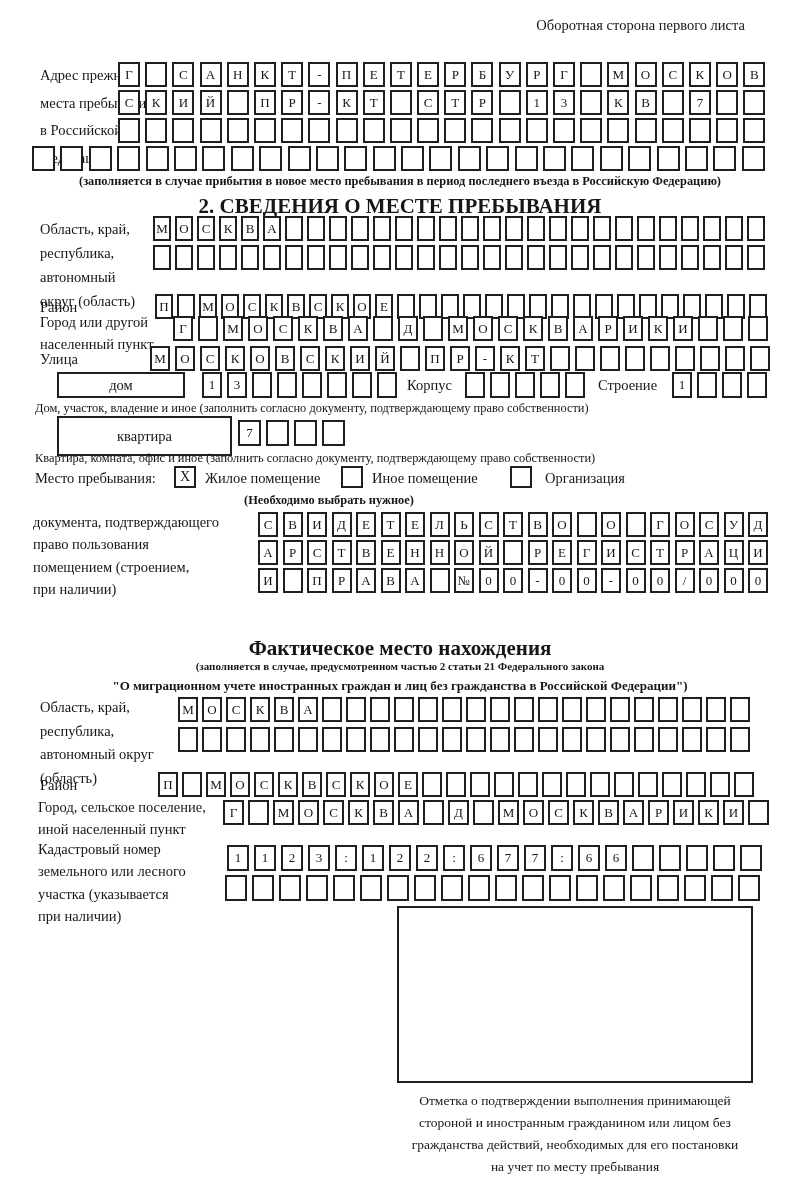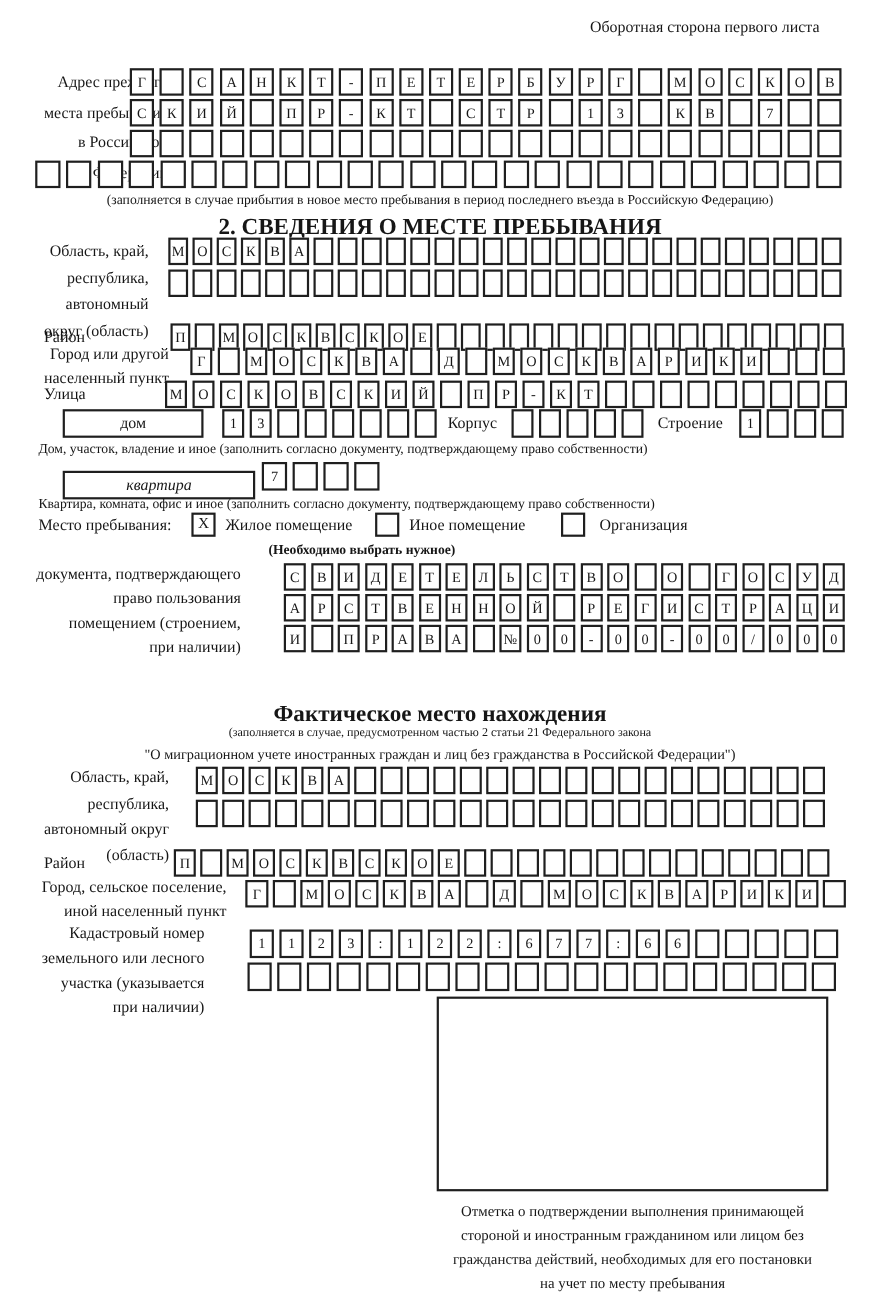--- a/index.html
+++ b/index.html
@@ -1,25 +1,25 @@
 <!DOCTYPE html>
 <html><head>
 <meta charset="utf-8">
 <style>
   html,body{margin:0;padding:0;background:#fff;}
   .page{
     position:relative;width:800px;height:1180px;background:#ffffff;
     font-family:"Liberation Serif", serif;color:#161616;overflow:hidden;
   }
-  .abs{position:absolute;text-align:right;}
+  .abs{position:absolute;}
   .lbl{font-size:14.5px;line-height:1;white-space:nowrap;}
   .lines div{white-space:nowrap;}
   .cap{font-size:12.4px;white-space:nowrap;}
   .hdr{font-weight:bold;font-size:21px;white-space:nowrap;}
-  .center{width:800px;left:0;text-align:center;}
+  .center{width:800px;left:0;text-align:center;font-weight:bold;}
   .cellrow{position:absolute;display:flex;gap:var(--g,5px);}
   .cell{
     width:var(--w,22px);height:var(--h,25px);box-sizing:border-box;
     border:2px solid #1f1f1f;background:#fff;flex:0 0 auto;
     display:flex;align-items:center;justify-content:center;
     font-size:13px;font-family:"Liberation Serif", serif;
   }
   .widebox{
     position:absolute;box-sizing:border-box;border:2px solid #1f1f1f;
     display:flex;align-items:center;justify-content:center;font-size:14.5px;background:#fff;
@@ -333,21 +333,21 @@
     </div>
   <div class="abs lbl" style="left:598px;top:378px;">Строение</div>
   <div class="cellrow" style="left:672px;top:372px;--w:20px;--g:5px;--h:26px;">
       <span class="cell">1</span>
       <span class="cell"></span>
       <span class="cell"></span>
       <span class="cell"></span>
     </div>
   <div class="abs cap" style="left:35px;top:401px;">Дом, участок, владение и иное (заполнить согласно документу, подтверждающему право собственности)</div>
 
-  <div class="widebox" style="left:57px;top:428px;width:175px;height:26px;font-style:italic;">квартира</div>
+  <div class="widebox" style="left:57px;top:416px;width:175px;height:40px;">квартира</div>
   <div class="cellrow" style="left:238px;top:420px;--w:23px;--g:5px;--h:26px;">
       <span class="cell">7</span>
       <span class="cell"></span>
       <span class="cell"></span>
       <span class="cell"></span>
     </div>
   <div class="abs cap" style="left:35px;top:451px;">Квартира, комната, офис и иное (заполнить согласно документу, подтверждающему право собственности)</div>
 
   <div class="abs lbl" style="left:35px;top:471px;">Место пребывания:</div>
   <div class="chk" style="left:174px;top:466px;">X</div>

